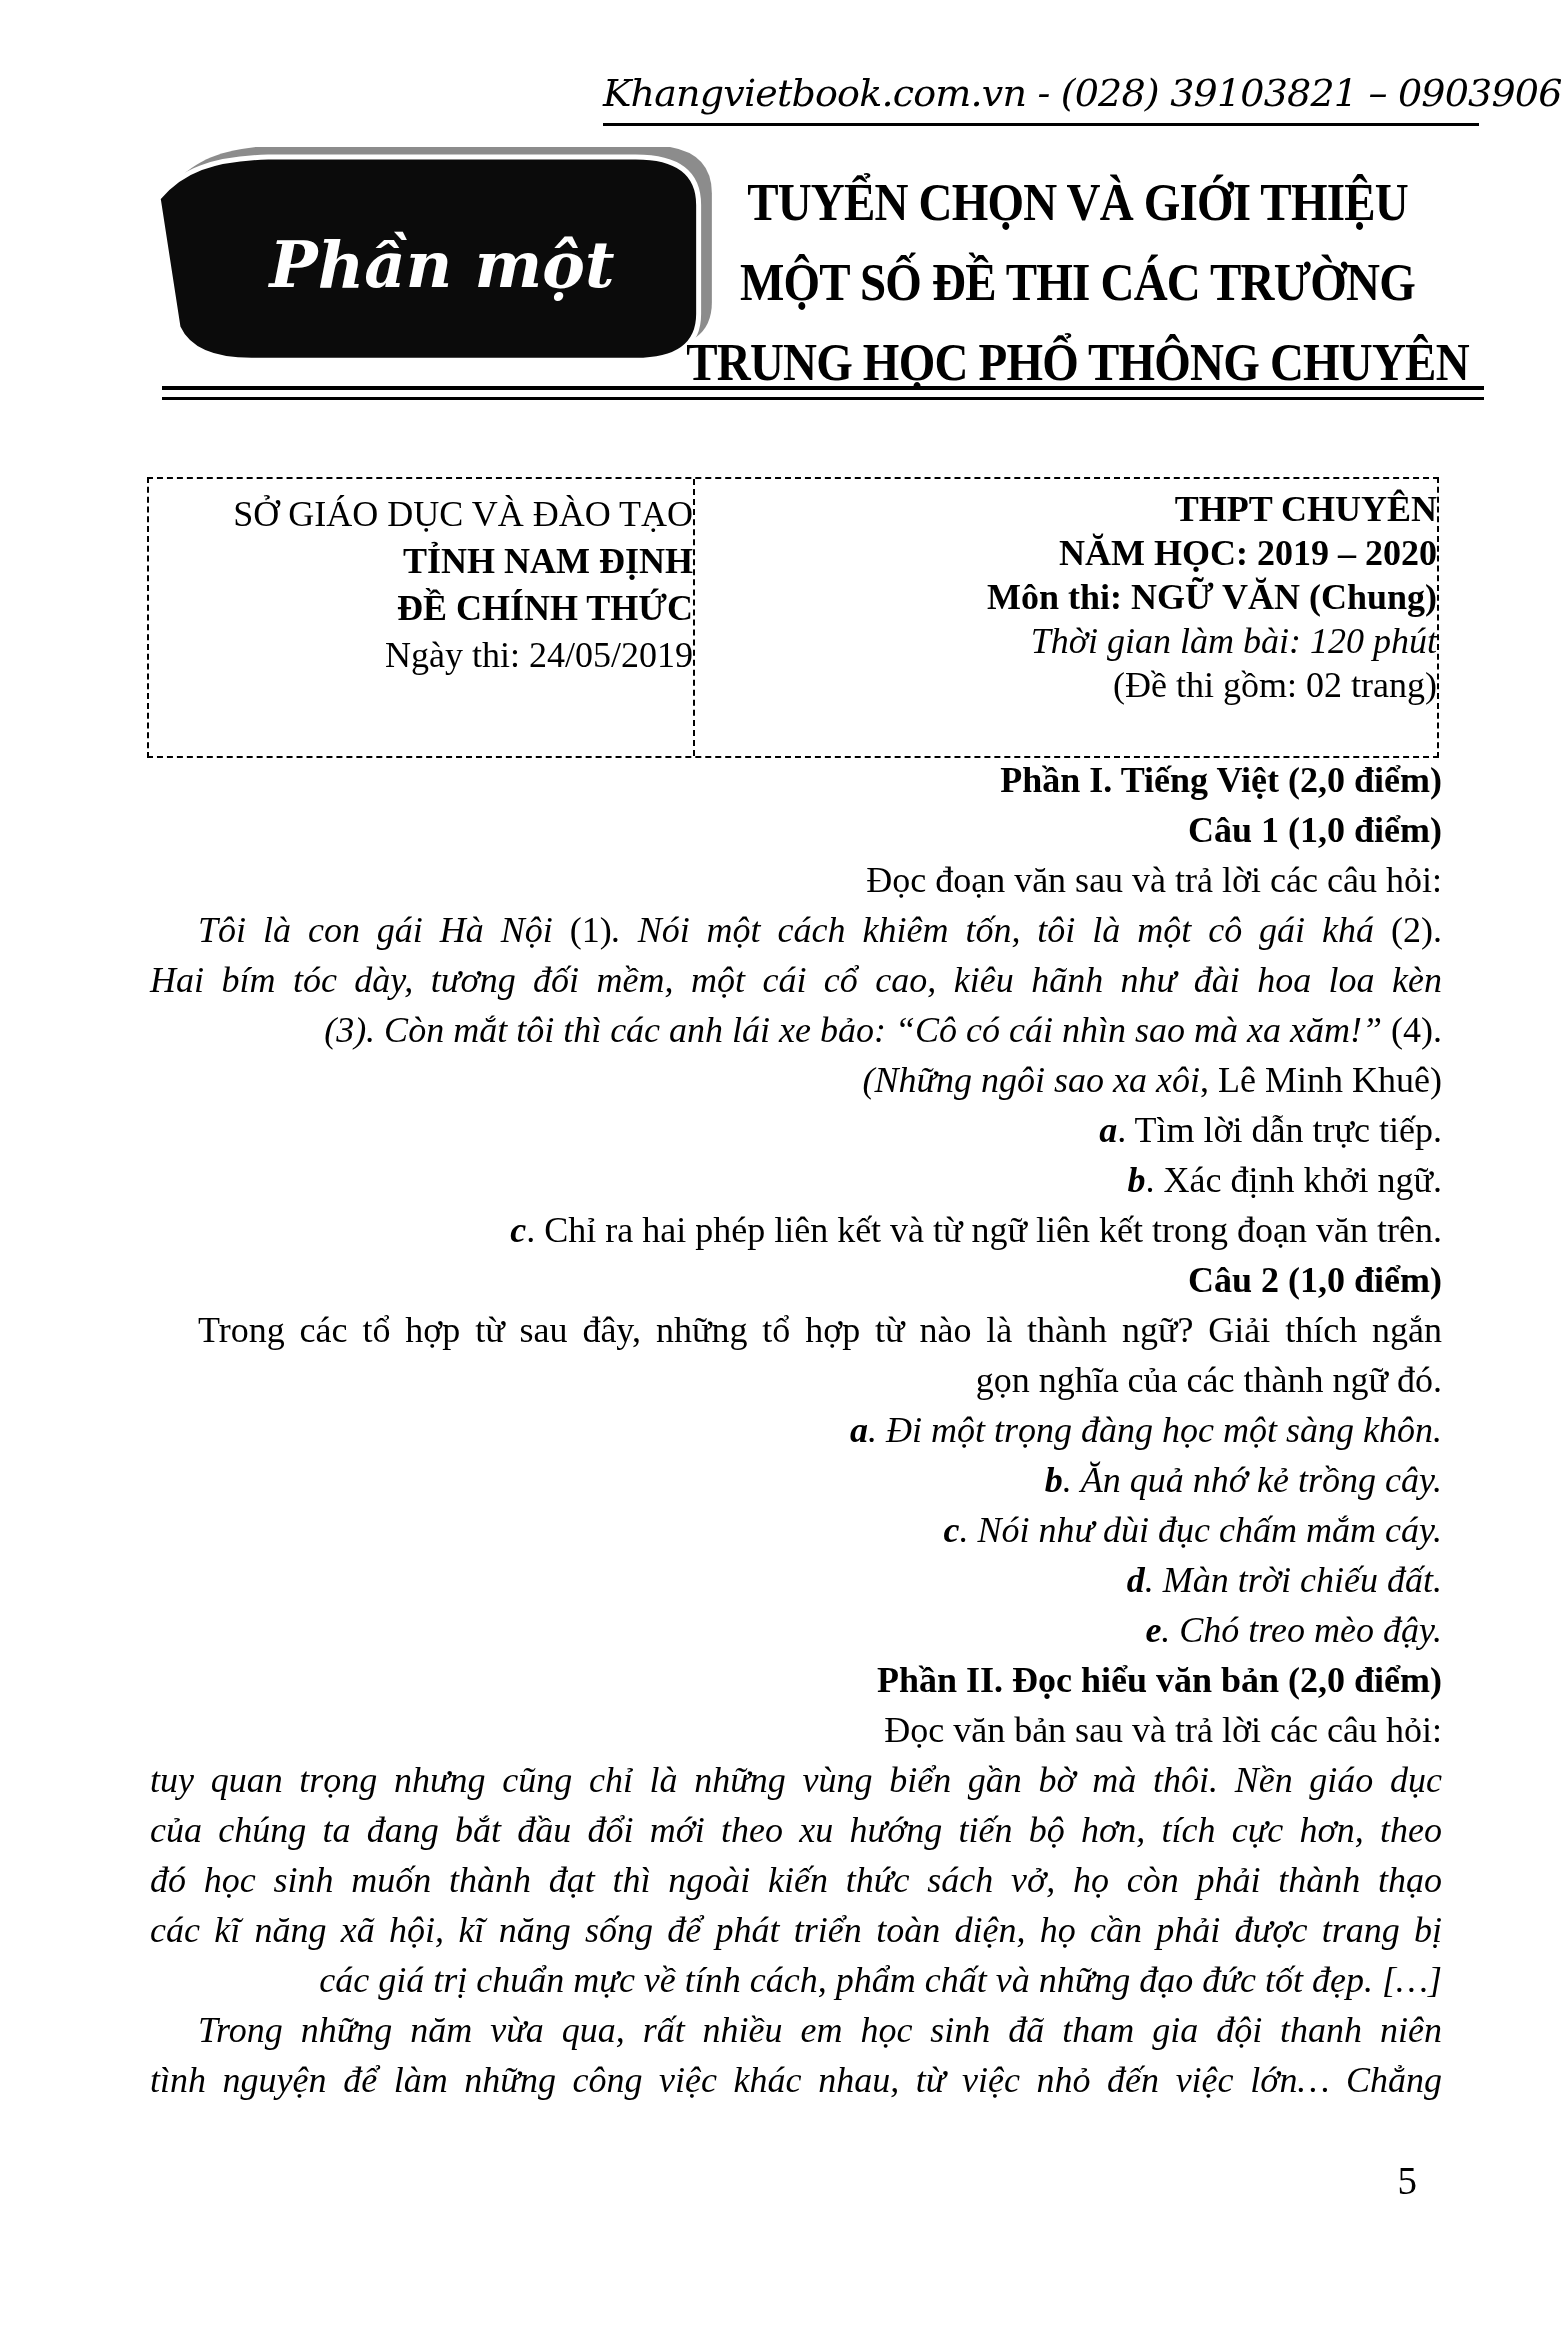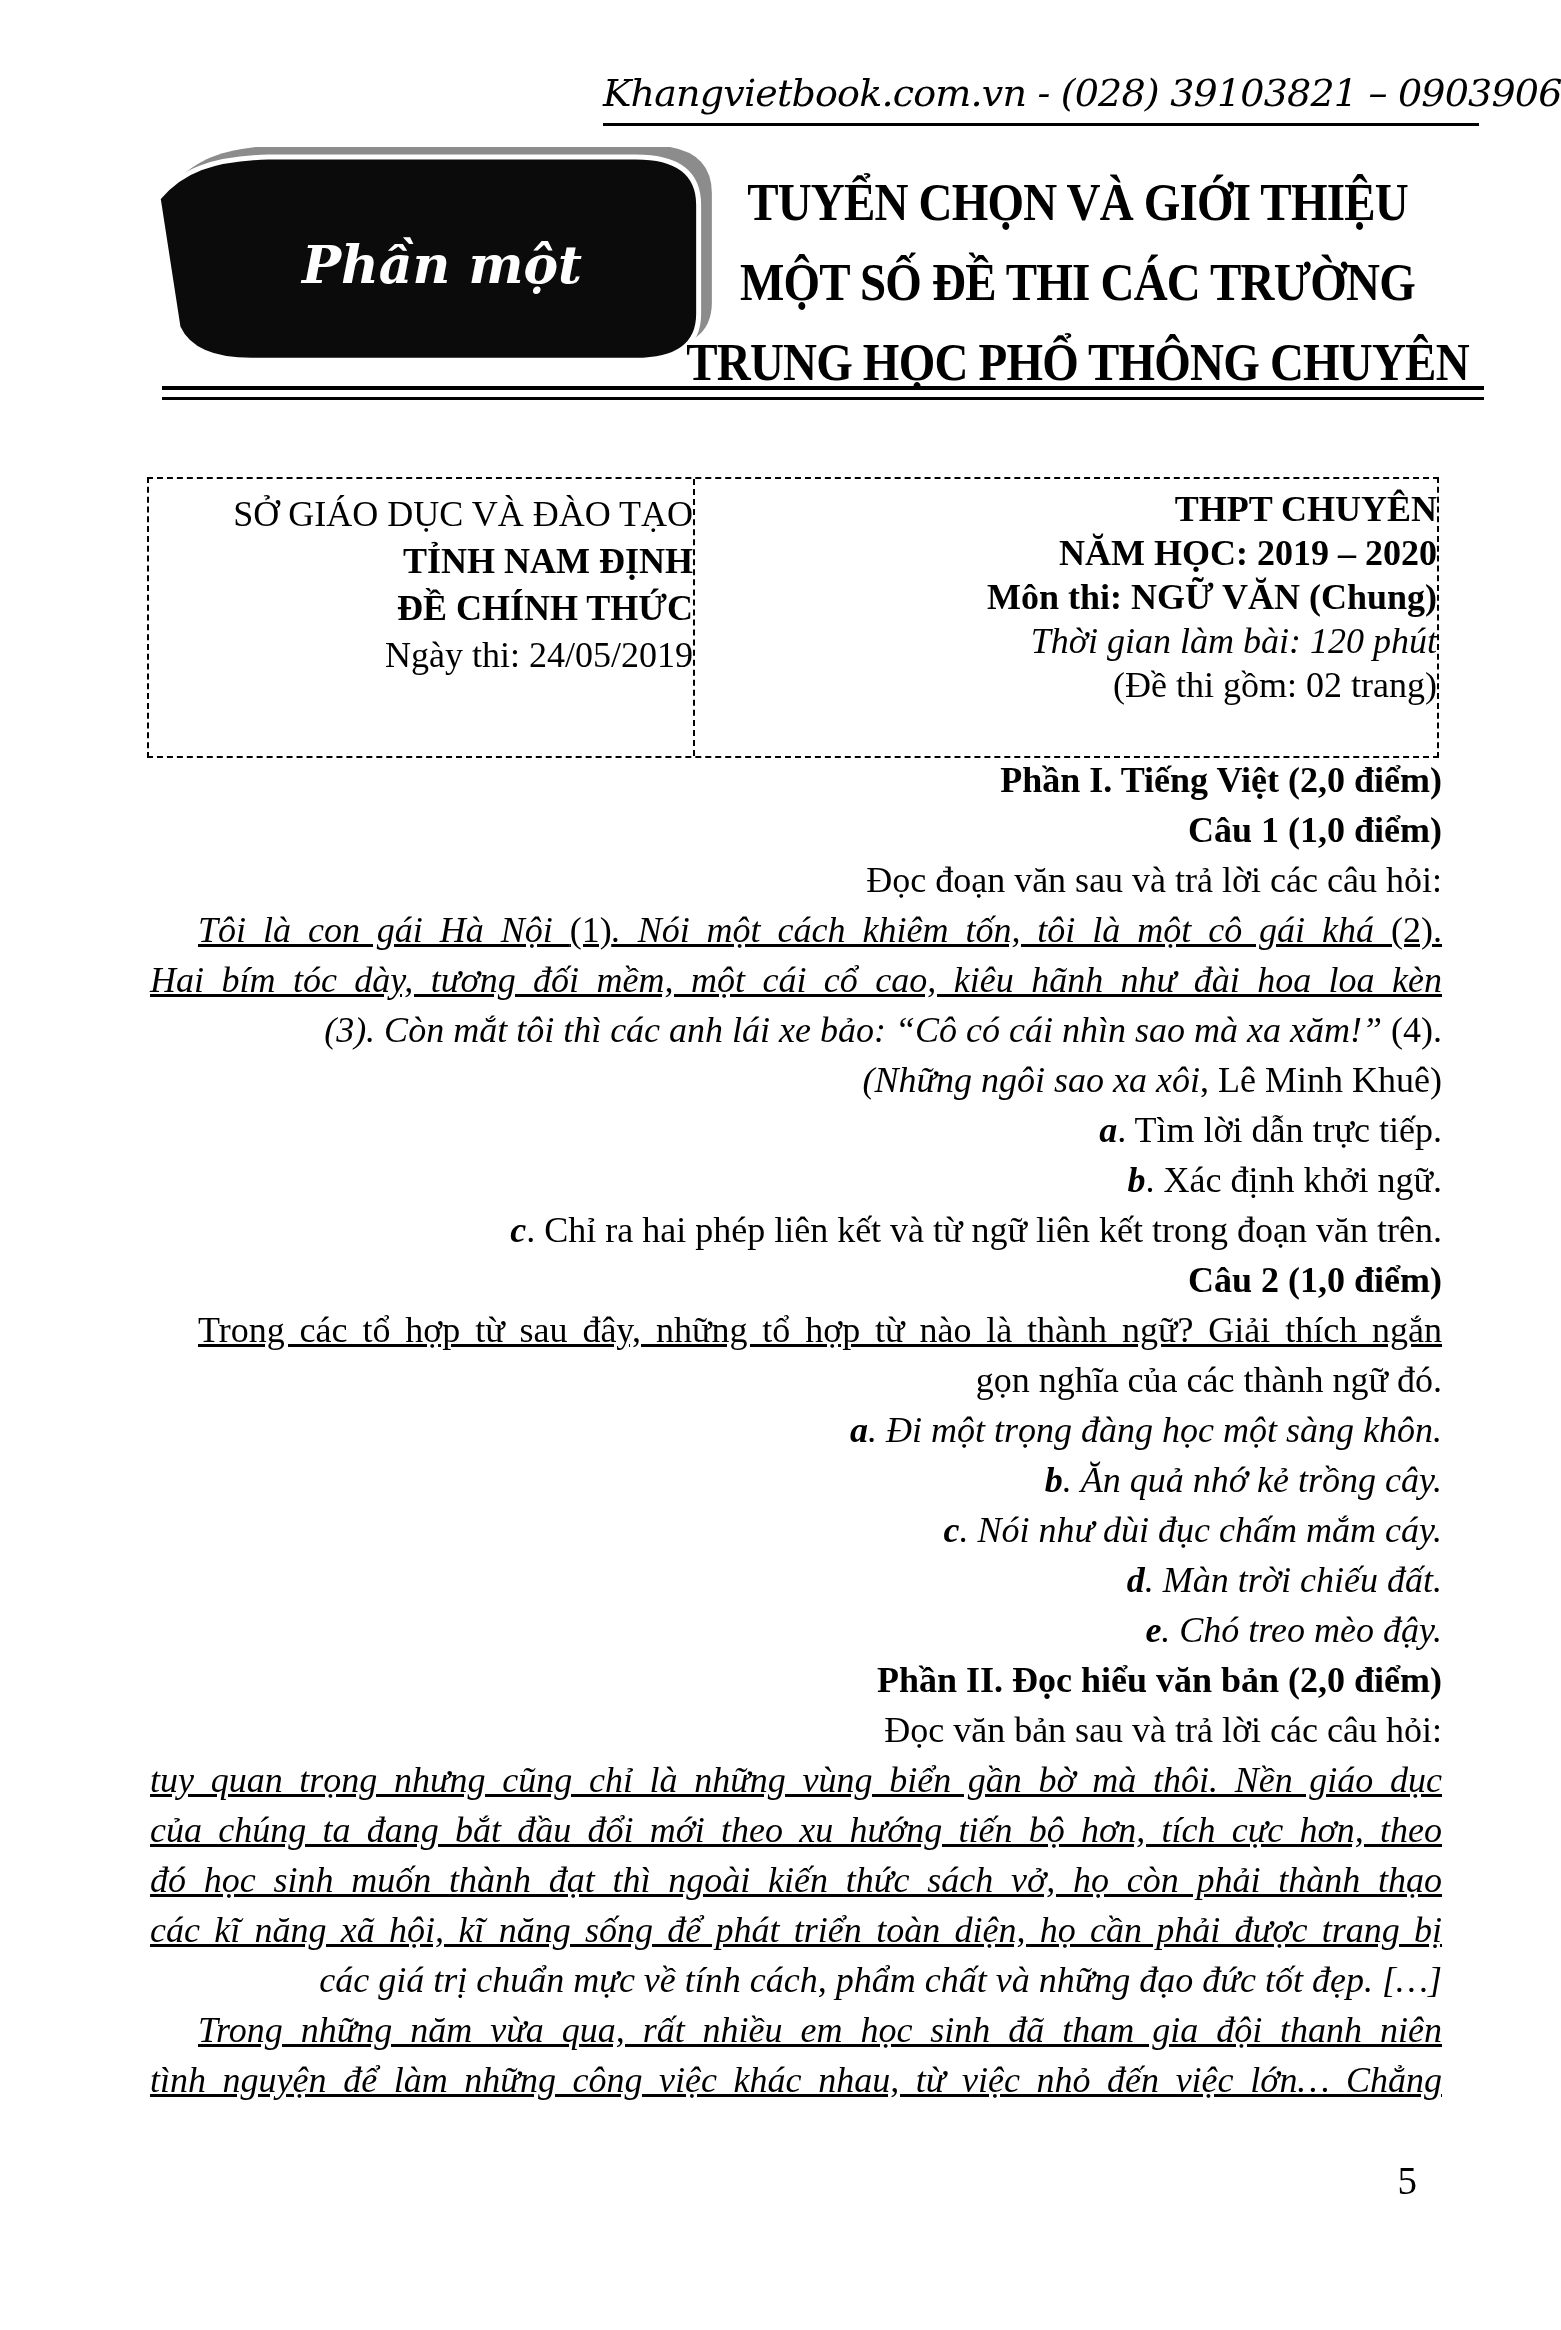--- a/index.html
+++ b/index.html
@@ -13,21 +13,21 @@
     text-align:right;font-size:38px;font-style:italic;font-weight:500;
     border-bottom:3.3px solid #000;padding-bottom:8.3px;white-space:nowrap;
     font-family:"DejaVu Serif","Liberation Serif",serif;letter-spacing:-0.8px;
   }
   
   .banner{position:absolute;left:140px;top:147px;width:595px;height:248px;}
   .banner svg{position:absolute;left:0;top:0;}
   .part-label{
     position:absolute;left:58px;top:33px;width:488px;height:169px;
     display:flex;align-items:center;justify-content:center;
-    color:#ffffff;font-style:italic;font-weight:bold;font-size:52px;
+    color:#ffffff;font-style:italic;font-weight:bold;font-size:64px;
     font-family:"DejaVu Serif","Liberation Serif",serif;
   }
   
   .title-block{position:absolute;left:684px;top:162px;width:787px;}
   .title-line{
     text-align:center;font-weight:bold;font-size:47px;line-height:80px;
     letter-spacing:-0.8px;transform:scaleY(1.14);
   }
   .double-rule{
     position:absolute;left:162px;top:386px;width:1322px;height:7.4px;
@@ -42,21 +42,21 @@
   .cell-left{width:544px;padding-top:11.6px;}
   .cell-right{flex:1;border-left:2.5px dashed #000;padding-top:8.3px;}
   .cell-line{text-align:right;font-size:36px;line-height:47px;}
   .cell-right .cell-line{line-height:44px;}
   .cell-line.bold{font-weight:bold;}
   .cell-line.italic{font-style:italic;}
   
   .body-text{position:absolute;left:150px;top:755px;width:1292px;}
   .bline{font-size:36px;line-height:50px;height:50px;}
   .bline.indent{text-indent:48px;}
-  .align-justify{text-align:justify;text-align-last:justify;text-decoration:underline;}
+  .align-justify{text-align:justify;text-align-last:justify;}
   .align-right{text-align:right;}
   .align-left{text-align:right;}
   .bold{font-weight:bold;}
   .italic{font-style:italic;}
   .page-number{position:absolute;top:2158px;right:145px;font-size:39px;}
 </style>
 </head>
 <body>
 
 <div class="page">

